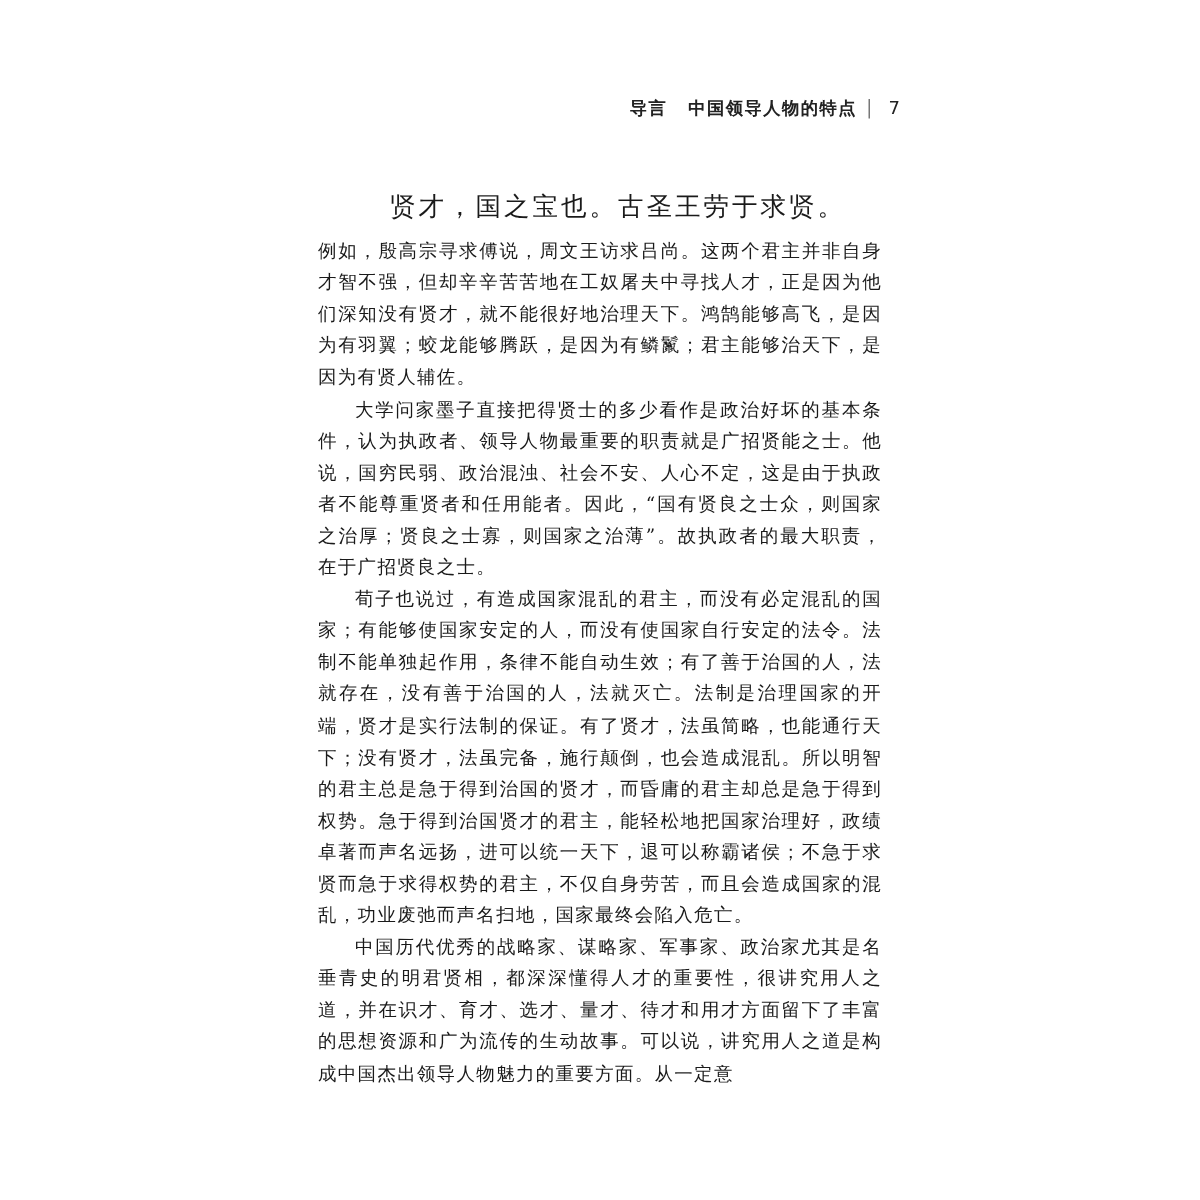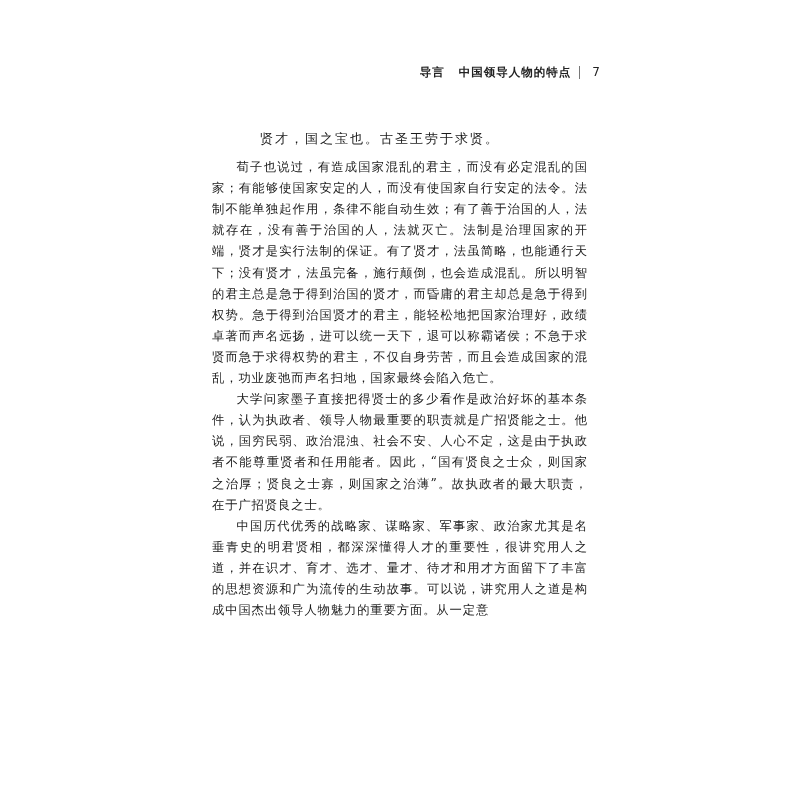--- a/index.html
+++ b/index.html
@@ -10,30 +10,31 @@
             font-family: "DejaVu Sans", "Liberation Sans", sans-serif; font-size: 11.5px; font-weight: bold; color: #222; }
   .header .sec { margin-right: 14px; letter-spacing: 1px; }
   .header .ttl { letter-spacing: 1px; text-align: right; }
   .header .bar { display: inline-block; width: 1px; height: 13px; background: #777; margin: 0 12px 0 8px; }
   .header .pg { font-weight: normal; font-size: 12px; }
   .content { position: absolute; top: 120px; left: 212px; width: 376px;
              font-size: 12.3px; line-height: 21.1px; text-align: justify; letter-spacing: 0.9px; }
   .content p { margin: 0; text-indent: 2em; }
   .content p.noindent { text-indent: 0; }
   .content .quote { margin: 8px 0 8px 0; padding-left: 48px; text-indent: 0;
-                    font-family: "DejaVu Sans", "Liberation Sans", sans-serif; font-size: 13px; letter-spacing: 2px; }
+                    font-family: "DejaVu Sans", "Liberation Sans", sans-serif; font-size: 17px; letter-spacing: 2px; }
 </style>
 </head>
 <body>
 
 <div class="header">
   <span class="sec">导言</span>
   <span class="ttl">中国领导人物的特点</span>
   <span class="bar"></span>
   <span class="pg">7</span>
 </div>
 
 <div class="content">
   <p class="quote">贤才，国之宝也。古圣王劳于求贤。</p>
+  <p class="noindent">例如，殷高宗寻求傅说，周文王访求吕尚。这两个君主并非自身才智不强，但却辛辛苦苦地在工奴屠夫中寻找人才，正是因为他们深知没有贤才，就不能很好地治理天下。鸿鹄能够高飞，是因为有羽翼；蛟龙能够腾跃，是因为有鳞鬣；君主能够治天下，是因为有贤人辅佐。</p>
+  <p>大学问家墨子直接把得贤士的多少看作是政治好坏的基本条件，认为执政者、领导人物最重要的职责就是广招贤能之士。他说，国穷民弱、政治混浊、社会不安、人心不定，这是由于执政者不能尊重贤者和任用能者。因此，“国有贤良之士众，则国家之治厚；贤良之士寡，则国家之治薄”。故执政者的最大职责，在于广招贤良之士。</p>
   <p>荀子也说过，有造成国家混乱的君主，而没有必定混乱的国家；有能够使国家安定的人，而没有使国家自行安定的法令。法制不能单独起作用，条律不能自动生效；有了善于治国的人，法就存在，没有善于治国的人，法就灭亡。法制是治理国家的开端，贤才是实行法制的保证。有了贤才，法虽简略，也能通行天下；没有贤才，法虽完备，施行颠倒，也会造成混乱。所以明智的君主总是急于得到治国的贤才，而昏庸的君主却总是急于得到权势。急于得到治国贤才的君主，能轻松地把国家治理好，政绩卓著而声名远扬，进可以统一天下，退可以称霸诸侯；不急于求贤而急于求得权势的君主，不仅自身劳苦，而且会造成国家的混乱，功业废弛而声名扫地，国家最终会陷入危亡。</p>
-  <p>大学问家墨子直接把得贤士的多少看作是政治好坏的基本条件，认为执政者、领导人物最重要的职责就是广招贤能之士。他说，国穷民弱、政治混浊、社会不安、人心不定，这是由于执政者不能尊重贤者和任用能者。因此，“国有贤良之士众，则国家之治厚；贤良之士寡，则国家之治薄”。故执政者的最大职责，在于广招贤良之士。</p>
   <p>中国历代优秀的战略家、谋略家、军事家、政治家尤其是名垂青史的明君贤相，都深深懂得人才的重要性，很讲究用人之道，并在识才、育才、选才、量才、待才和用才方面留下了丰富的思想资源和广为流传的生动故事。可以说，讲究用人之道是构成中国杰出领导人物魅力的重要方面。从一定意</p>
 </div>
 
 </body></html>

